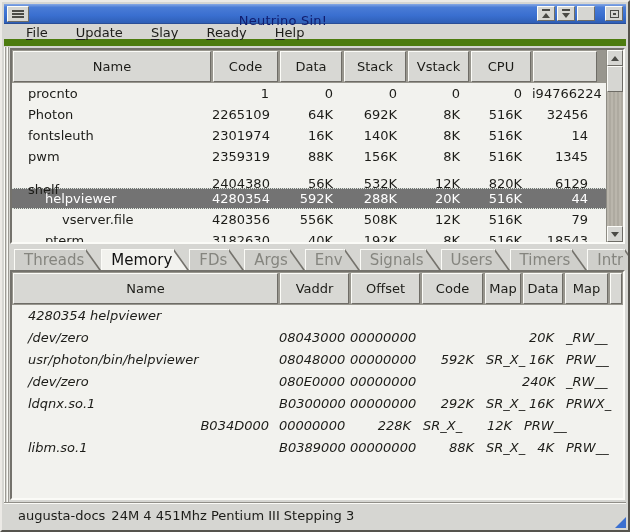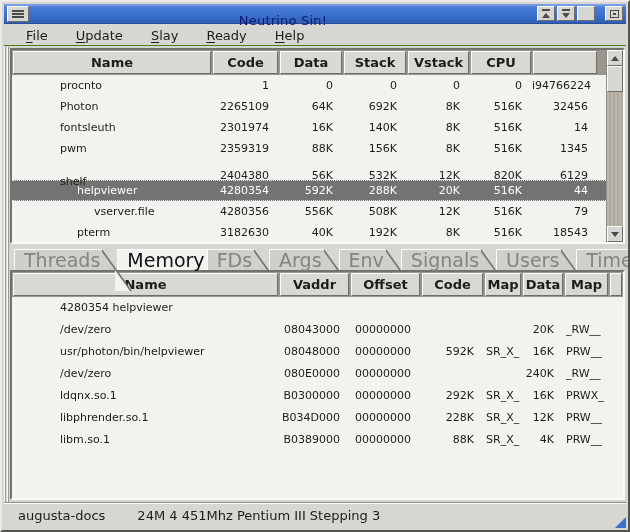--- a/index.html
+++ b/index.html
@@ -40,21 +40,21 @@
   .tri-up { width:0;height:0;border-left:4px solid transparent;border-right:4px solid transparent;border-bottom:5px solid #4a4a46; }
   .tri-down { width:0;height:0;border-left:4px solid transparent;border-right:4px solid transparent;border-top:5px solid #4a4a46; }
   .wb-close-gap { width: 6px; }
   .close-glyph { width:9px;height:8px;border:1px solid #4a4a46; display:flex;align-items:center;justify-content:center; }
   .close-glyph div { width:3px;height:2px;background:#4a4a46; }
 
   
   .menubar {
     position:absolute; left:2px; right:2px; top:23px; height:21px;
     display:flex; align-items:center; padding-left:12px; gap:8px;
-    background:#d6d6d2; border-bottom:1px solid #4d7c0f;
+    background:#d6d6d2; border-bottom:7px solid #4d7c0f;
   }
   .menu-item { font-size:13px; color:#1c1c18; padding:2px 10px; }
   .mn { text-decoration: underline; text-underline-offset: 2px; }
 
   
   .frame-left {
     position:absolute; left:2px; top:45px; bottom:3px; width:6px;
     background: repeating-linear-gradient(90deg,#fbfbf7 0 1px,#9c9a94 1px 2px,#d6d6d2 2px 3px);
   }
   .resize-grip {
@@ -69,72 +69,72 @@
     border:2px solid; border-color:#74726c #fbfbf7 #fbfbf7 #74726c;
     background:#f2f2ee;
   }
 
   
   .process-panel { height:196px; display:flex; }
   .ptable { flex:1; display:flex; flex-direction:column; min-width:0; }
   .pgrid { display:grid; grid-template-columns: minmax(0,1fr) 67px 64px 64px 63px 62px 66px 8px; }
   .mgrid { display:grid; grid-template-columns: minmax(0,1fr) 71px 71px 63px 38px 42px 45px 14px; }
 
-  .thead { background:#98968e; height:25px;font-weight:bold; }
+  .thead { background:#98968e; height:33px; }
   .hbtn {
     margin:1px; background:#d8d8d4; font-size:13px; color:#1c1c18;
     border:1px solid; border-color:#fcfcf8 #6e6c66 #6e6c66 #fcfcf8;
     display:flex; align-items:center; justify-content:center;
     overflow:hidden; white-space:nowrap;
   }
   .rows { flex:1; overflow:hidden; background:#f2f2ee; }
-  .trow { height:21px; font-size:11px; color:#1c1c18; align-items:center;padding-left:32px; }
+  .trow { height:21px; font-size:13px; color:#1c1c18; align-items:center; }
   .cell { white-space:nowrap; overflow:visible; line-height:21px; }
   .cell.num { text-align:right; padding-right:10px; }
   .cell.name { padding-left:16px; }
   .trow.selected { background:#737373; color:#fff;
     border-top:1px dotted #dfe8df; border-bottom:1px dotted #dfe8df; }
   .trow.selected .cell { line-height:19px; }
 
   
   .sb { width:17px; display:flex; flex-direction:column; background:#b4b0a6;
         border-left:1px solid #8e8c84; }
   .sb-btn { height:16px; background:#d6d6d2; border:1px solid; border-color:#fcfcf8 #6e6c66 #6e6c66 #fcfcf8;
             display:flex; align-items:center; justify-content:center; }
   .sb-thumb { height:26px; background:#d6d6d2; border:1px solid; border-color:#fcfcf8 #6e6c66 #6e6c66 #fcfcf8; }
   .sb-space { flex:1; background: repeating-linear-gradient(90deg,#bab6ac 0 2px,#aeaaa0 2px 4px); }
 
   
   .tab-gap { height:4px; }
   .tabstrip { height:22px; display:flex; align-items:flex-end; padding-left:4px; position:relative; }
   .tab { display:flex; height:21px; position:relative; }
   .tab-body {
-    background:#cfcfcb; color:#85857f; font-size:19px; line-height:20px;
+    background:#cfcfcb; color:#85857f; font-size:15px; line-height:20px;
     padding:0 2px 0 9px; white-space:nowrap;
     border-top:1px solid #fbfbf7; border-left:1px solid #fbfbf7;
   }
   .tab-slant { position:relative; width:15px; }
   .tab-slant::before { content:''; position:absolute; left:0; top:0;
     border-bottom:21px solid #74726c; border-right:15px solid transparent; }
   .tab-slant::after { content:''; position:absolute; left:-2px; top:0;
     border-bottom:21px solid #cfcfcb; border-right:15px solid transparent; }
-  .tab.active { z-index:2;flex-direction:column; }
+  .tab.active { z-index:2; }
   .tab.active .tab-body { background:#f2f2ee; color:#111; }
   .tab.active .tab-slant::after { border-bottom-color:#f2f2ee; }
 
   
   .memory-panel { flex:1; display:flex; flex-direction:column; min-height:0; }
-  .mrow { height:22px; }
+  .mrow { height:22px;font-style:italic; }
   .mrow .cell { line-height:22px; }
   .cell.mono-left { padding-left:2px; }
 
   
   .statusbar {
     position:absolute; left:2px; right:2px; bottom:2px; height:26px;
-    display:flex; align-items:center; gap:32px; padding-left:14px;
+    display:flex; align-items:center; gap:6px; padding-left:14px;
     border-top:1px solid #908e88; box-shadow: inset 0 1px 0 #fbfbf7;
     font-size:13px; color:#1c1c18; background:#d6d6d2;
   }
 </style>
 </head>
 <body>
 
 <div class="window">
 
   <div class="titlebar">
@@ -389,21 +389,20 @@
             <div class="cell name">ldqnx.so.1</div>
             <div class="cell num">B0300000</div>
             <div class="cell num">00000000</div>
             <div class="cell num">292K</div>
             <div class="cell mono-left">SR_X_</div>
             <div class="cell num">16K</div>
             <div class="cell mono-left">PRWX_</div>
             <div class="cell"></div>
           </div>
           <div class="mrow trow mgrid">
-            <div class="cell name">libphrender.so.1</div>
             <div class="cell num">B034D000</div>
             <div class="cell num">00000000</div>
             <div class="cell num">228K</div>
             <div class="cell mono-left">SR_X_</div>
             <div class="cell num">12K</div>
             <div class="cell mono-left">PRW__</div>
             <div class="cell"></div>
           </div>
           <div class="mrow trow mgrid">
             <div class="cell name">libm.so.1</div>

